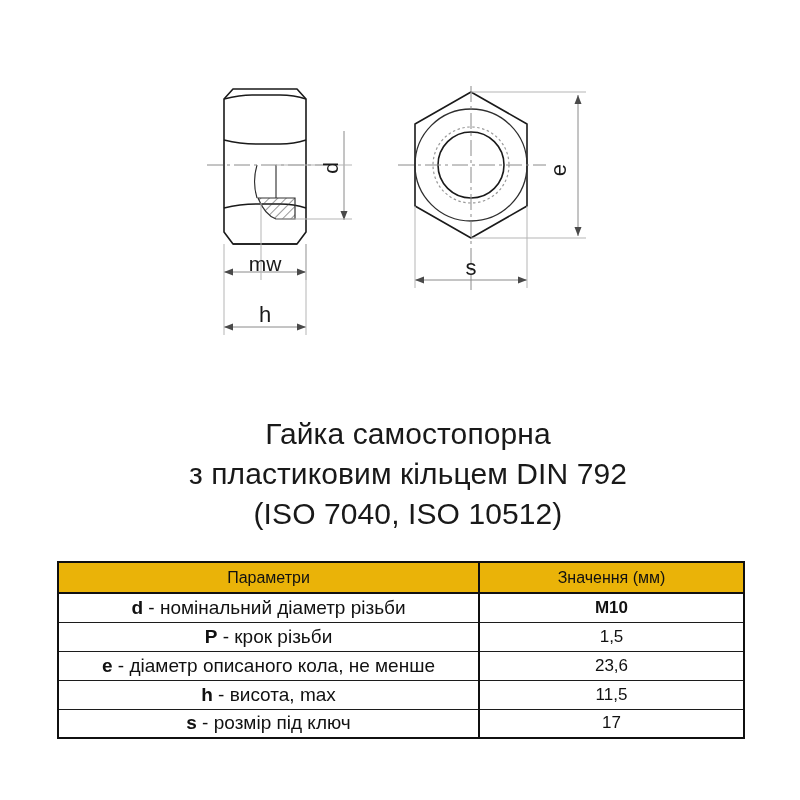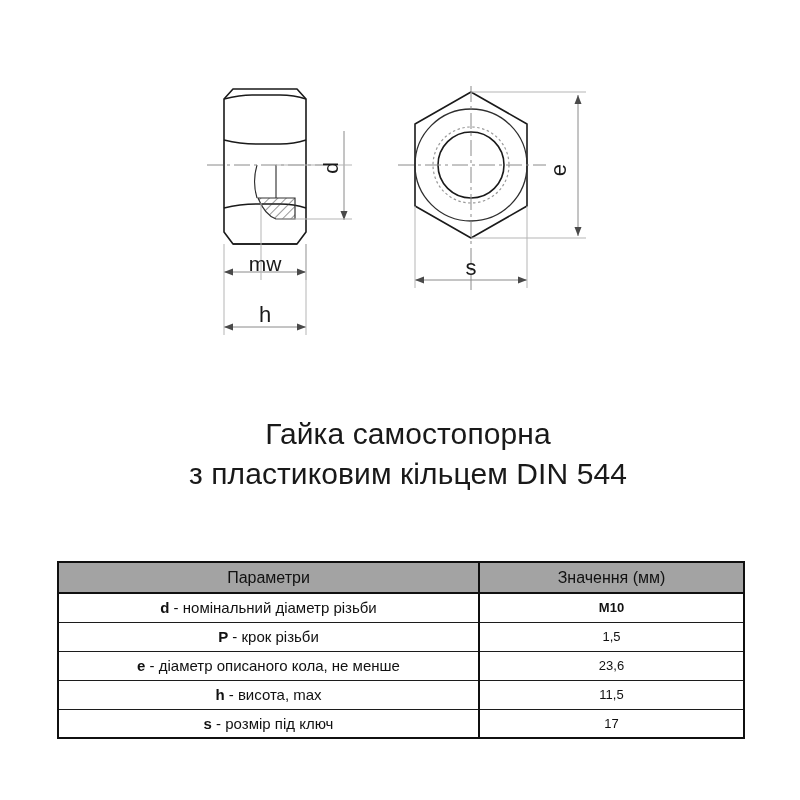--- a/index.html
+++ b/index.html
@@ -53,37 +53,37 @@
   table.spec {
     width: 686px;
     border-collapse: collapse;
     table-layout: fixed;
     background: #ffffff;
   }
   table.spec th, table.spec td {
     border: 1px solid #1c1c1c;
     height: 29px;
     padding: 0 6px;
-    font-size: 15px;
+    font-size: 19px;
     text-align: center;
     vertical-align: middle;
     color: #111111;
     font-weight: 400;
   }
   table.spec thead th {
-    background: #a3a3a3;
+    background: #eab308;
     font-weight: 400;
     font-size: 16px;
     height: 31px;
     border-bottom: 2px solid #101010;
   }
   table.spec thead th.col-param { border-right: 1px solid #1c1c1c; }
   table.spec col.c1 { width: 421px; }
   table.spec col.c2 { width: 265px; }
-  table.spec td.val { font-size: 13px; margin-top: 44px; }
+  table.spec td.val { font-size: 17px; margin-top: 44px; }
   table.spec td.val.bold { font-weight: bold; }
   .sym { font-weight: bold; }
   table.spec tbody tr td:first-child { border-right: 2px solid #101010; }
   table.spec thead th.col-param { border-right: 2px solid #101010; }
   table.spec { border: 2px solid #101010; }
 </style>
 </head>
 <body>
 
 <div id="page">
@@ -176,21 +176,22 @@
         <line x1="415" y1="280" x2="527" y2="280" marker-start="url(#arrR)" marker-end="url(#arrL)"></line>
         <line x1="415" y1="206" x2="415" y2="288" stroke="#b5b5b5"></line>
         <line x1="527" y1="206" x2="527" y2="288" stroke="#b5b5b5"></line>
       </g>
       <text x="471" y="275" font-family="Liberation Sans, sans-serif" font-size="22" fill="#1a1a1a" text-anchor="middle">s</text>
     </svg>
   </div>
 
   <div id="title-block">
     <div class="title-line">Гайка самостопорна</div>
-    <div class="title-line">з пластиковим кільцем DIN 544</div>
+    <div class="title-line">з пластиковим кільцем DIN 792</div>
+    <div class="title-line">(ISO 7040, ISO 10512)</div>
   </div>
 
   <div id="spec-table-wrap">
     <table class="spec">
       <colgroup>
           <col class="c1">
           <col class="c2">
         </colgroup>
       <thead>
         <tr>

